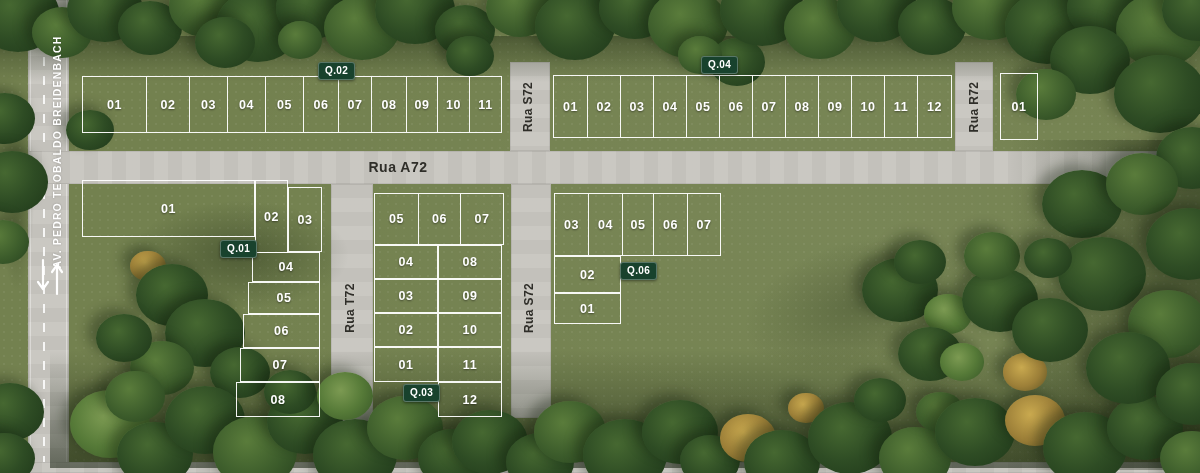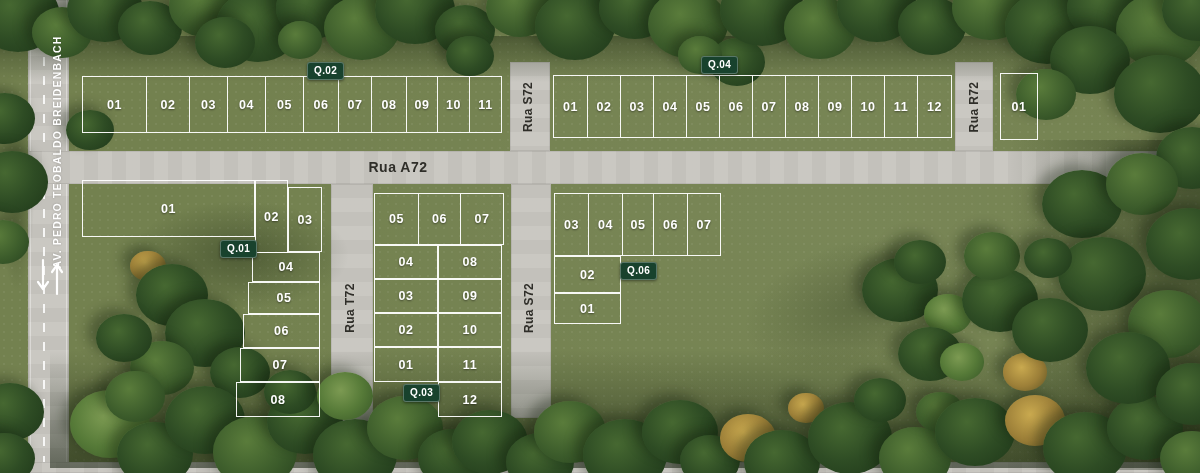--- a/index.html
+++ b/index.html
@@ -251,21 +251,21 @@
   <div class="lotrow" style="left:554px; top:193px; width:167px; height:63px;">
     <div class="cell" style="width:33px;">03</div>
     <div class="cell" style="width:34px;">04</div>
     <div class="cell" style="width:31px;">05</div>
     <div class="cell" style="width:34px;">06</div>
     <div class="cell" style="width:33px;">07</div>
   </div>
   <div class="lot" style="left:554px; top:256px; width:67px; height:37px;">02</div>
   <div class="lot" style="left:554px; top:293px; width:67px; height:31px;">01</div>
 
-  <div class="badge" style="left:307px; top:62px;">Q.02</div>
+  <div class="badge" style="left:318px; top:62px;">Q.02</div>
   <div class="badge" style="left:701px; top:56px;">Q.04</div>
   <div class="badge" style="left:220px; top:240px;">Q.01</div>
   <div class="badge" style="left:403px; top:384px;">Q.03</div>
   <div class="badge" style="left:620px; top:262px;">Q.06</div>
 
   <div class="pin rot" style="left:57px; top:152px;">
     <span class="ave-name">AV. PEDRO TEOBALDO BREIDENBACH</span>
   </div>
   <div class="pin" style="left:398px; top:167px;">
     <span class="street-name big">Rua A72</span>

